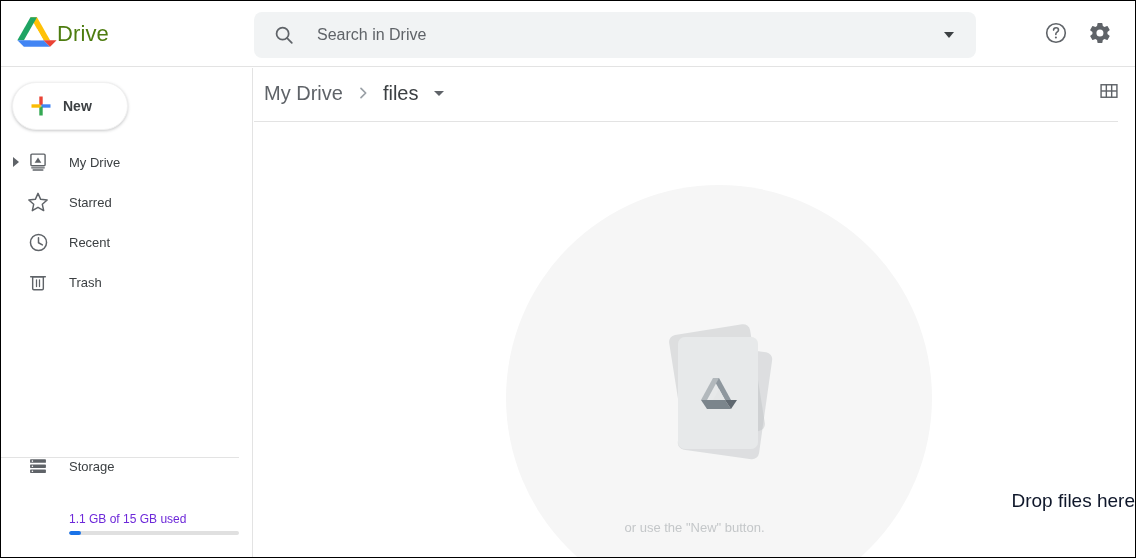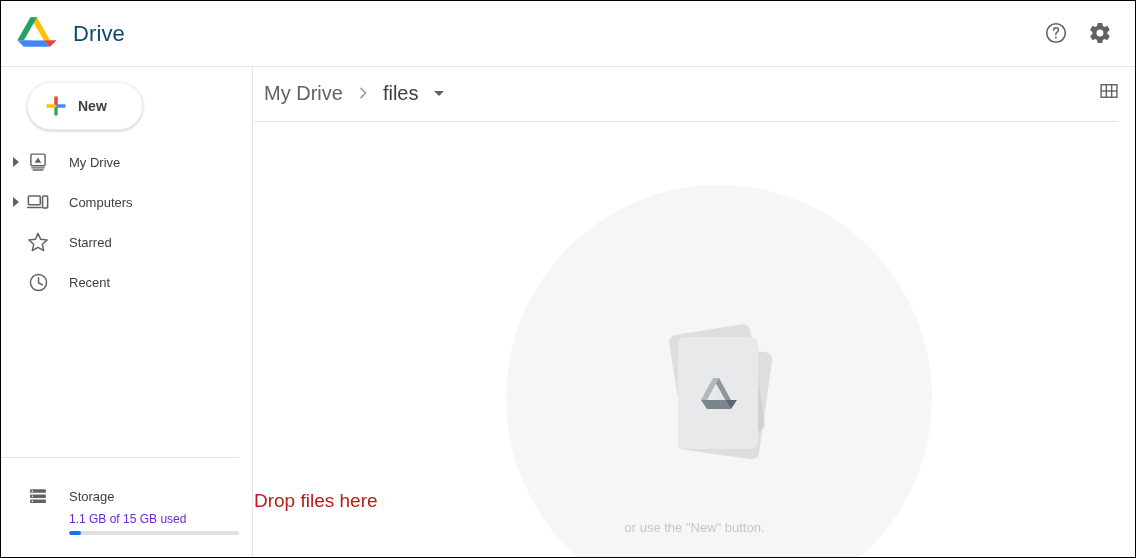--- a/index.html
+++ b/index.html
@@ -32,23 +32,22 @@
     background: #ffffff;
   }
   #brand {
     position: absolute;
     left: 16px; top: 12px;
     display: flex;
     align-items: center;
     height: 42px;
   }
   #brand-title {
-    margin-left: 16px;
     font-size: 22px;
-    color: #0c4a6e;
+    color: #4d7c0f;
     letter-spacing: 0.1px;
   }
   #search-bar {
     position: absolute;
     left: 253px; top: 11px;
     width: 722px;
     height: 46px;
     background: #f1f3f4;
     border-radius: 8px;
     display: flex;
@@ -99,21 +98,21 @@
     position: absolute;
     left: 0; top: 67px;
     width: 252px;
     height: 489px;
     border-right: 1px solid #e3e3e3;
     box-sizing: border-box;
     background: #ffffff;
   }
   #new-button {
     position: absolute;
-    left: 26px; top: 14px;
+    left: 11px; top: 14px;
     width: 116px; height: 48px;
     border-radius: 24px;
     background: #ffffff;
     border: 1px solid #f1f1f1;
     box-shadow: 0 1px 3px rgba(60,64,67,0.28);
     display: flex;
     align-items: center;
     cursor: pointer;
     padding: 0;
     font-family: "Liberation Sans", sans-serif;
@@ -161,21 +160,21 @@
   }
   #sidebar-divider {
     position: absolute;
     left: 0; top: 389px;
     width: 238px;
     height: 1px;
     background: #e3e3e3;
   }
   #storage-row {
     position: absolute;
-    left: 0; top: 408px;
+    left: 0; top: 378px;
     width: 236px;
     height: 40px;
   }
   #storage-meter-text {
     position: absolute;
     left: 68px; top: 444px;
     font-size: 12px;
     color: #6d28d9;
     white-space: nowrap;
   }
@@ -273,23 +272,23 @@
   }
   #empty-illustration {
     position: absolute;
     left: 400px; top: 197px;
     width: 130px; height: 145px;
   }
   #empty-title {
     position: absolute;
     left: 0; top: 368px;
     width: 881px;
-    text-align: left;
+    text-align: right;
     font-size: 19px;
-    color: #b91c1c;
+    color: #0f172a;
   }
   #empty-subtitle {
     position: absolute;
     left: 0; top: 398px;
     width: 881px;
     text-align: center;
     font-size: 13px;
     color: #c4c7c9;
   }
 </style>
@@ -306,20 +305,32 @@
           <polygon points="24,4 40,32 32,32 16,4" fill="#ffc107"></polygon>
           <polygon points="24,4 16,4 0,32 8,32" fill="#1fa463"></polygon>
           <polygon points="0,32 8,40 40,40 32,32" fill="#4285f4"></polygon>
           <polygon points="32,32 40,40 48,32 40,32" fill="#ea4335"></polygon>
           <polygon points="24,18 16,32 32,32" fill="#ffffff"></polygon>
         </svg>
       </span>
       <span id="brand-title">Drive</span>
     </div>
 
+    <div id="search-bar">
+      <span id="search-icon-wrap">
+        <svg width="22" height="22" viewBox="0 0 24 24">
+          <circle cx="10.5" cy="10.5" r="6.6" fill="none" stroke="#5f6368" stroke-width="1.9"></circle>
+          <line x1="15.4" y1="15.4" x2="20.5" y2="20.5" stroke="#5f6368" stroke-width="1.9" stroke-linecap="round"></line>
+        </svg>
+      </span>
+      <input id="search-input" type="text" placeholder="Search in Drive" style="">
+      <button id="search-options-btn">
+        <span class="caret-down"></span>
+      </button>
+    </div>
 
     <button id="help-btn" class="header-icon-btn">
       <span>
         <svg width="24" height="24" viewBox="0 0 24 24">
           <circle cx="12" cy="12" r="9.3" fill="none" stroke="#5f6368" stroke-width="1.6"></circle>
           <path d="M9.6 9.1c0-1.4 1.1-2.3 2.5-2.3 1.4 0 2.4.85 2.4 2.1 0 1.05-.6 1.6-1.5 2.25-.85.6-1.15 1.05-1.15 1.95v.4" fill="none" stroke="#5f6368" stroke-width="1.6" stroke-linecap="round"></path>
           <circle cx="11.9" cy="16.5" r="1.05" fill="#5f6368"></circle>
         </svg>
       </span>
     </button>
@@ -357,33 +368,20 @@
           <svg width="20" height="20" viewBox="0 0 24 24">
             <rect x="3.5" y="2.5" width="17" height="14" rx="1.3" fill="none" stroke="#5f6368" stroke-width="1.7"></rect>
             <polygon points="12,6.5 16,13 8,13" fill="#5f6368"></polygon>
             <line x1="4.5" y1="19" x2="19.5" y2="19" stroke="#5f6368" stroke-width="1.7" stroke-linecap="round"></line>
             <line x1="6.2" y1="21.5" x2="17.8" y2="21.5" stroke="#5f6368" stroke-width="1.7" stroke-linecap="round"></line>
           </svg>
         </span>
         <span class="nav-label">My Drive</span>
       </div>
 
-      <div class="nav-item">
-        <span class="nav-expander">
-          <span class="tri-right"></span>
-        </span>
-        <span class="nav-icon">
-          <svg width="22" height="22" viewBox="0 0 24 24">
-            <rect x="1.5" y="5.5" width="13" height="9.5" rx="1" fill="none" stroke="#5f6368" stroke-width="1.7"></rect>
-            <rect x="17" y="5.5" width="5.5" height="13" rx="1" fill="none" stroke="#5f6368" stroke-width="1.7"></rect>
-            <line x1="0.8" y1="18" x2="15.2" y2="18" stroke="#5f6368" stroke-width="1.9" stroke-linecap="round"></line>
-          </svg>
-        </span>
-        <span class="nav-label">Computers</span>
-      </div>
 
 
       <div class="nav-item">
         <span class="nav-icon">
           <svg width="22" height="22" viewBox="0 0 24 24">
             <polygon points="12,2.6 14.9,9.1 22,9.8 16.7,14.5 18.2,21.4 12,17.8 5.8,21.4 7.3,14.5 2,9.8 9.1,9.1" fill="none" stroke="#5f6368" stroke-width="1.6" stroke-linejoin="round"></polygon>
           </svg>
         </span>
         <span class="nav-label">Starred</span>
       </div>
@@ -391,20 +389,31 @@
       <div class="nav-item">
         <span class="nav-icon">
           <svg width="21" height="21" viewBox="0 0 24 24">
             <circle cx="12" cy="12" r="9.2" fill="none" stroke="#5f6368" stroke-width="1.7"></circle>
             <polyline points="12,6.6 12,12.3 16.4,14.8" fill="none" stroke="#5f6368" stroke-width="1.7" stroke-linecap="round" stroke-linejoin="round"></polyline>
           </svg>
         </span>
         <span class="nav-label">Recent</span>
       </div>
 
+      <div class="nav-item">
+        <span class="nav-icon">
+          <svg width="20" height="20" viewBox="0 0 24 24">
+            <line x1="3.2" y1="5.6" x2="20.8" y2="5.6" stroke="#5f6368" stroke-width="1.7" stroke-linecap="round"></line>
+            <path d="M5.6 5.6h12.8v14.2a1.4 1.4 0 0 1-1.4 1.4H7a1.4 1.4 0 0 1-1.4-1.4z" fill="none" stroke="#5f6368" stroke-width="1.7"></path>
+            <line x1="10.2" y1="9.3" x2="10.2" y2="17.4" stroke="#5f6368" stroke-width="1.5" stroke-linecap="round"></line>
+            <line x1="13.8" y1="9.3" x2="13.8" y2="17.4" stroke="#5f6368" stroke-width="1.5" stroke-linecap="round"></line>
+          </svg>
+        </span>
+        <span class="nav-label">Trash</span>
+      </div>
     </div>
 
     <div id="sidebar-divider"></div>
 
     <div id="storage-row" class="nav-item">
       <span class="nav-icon">
         <svg width="20" height="20" viewBox="0 0 24 24">
           <rect x="2.5" y="4" width="19" height="4.2" rx="0.8" fill="#5f6368"></rect>
           <rect x="2.5" y="10.1" width="19" height="4.2" rx="0.8" fill="#5f6368"></rect>
           <rect x="2.5" y="16.2" width="19" height="4.2" rx="0.8" fill="#5f6368"></rect>

